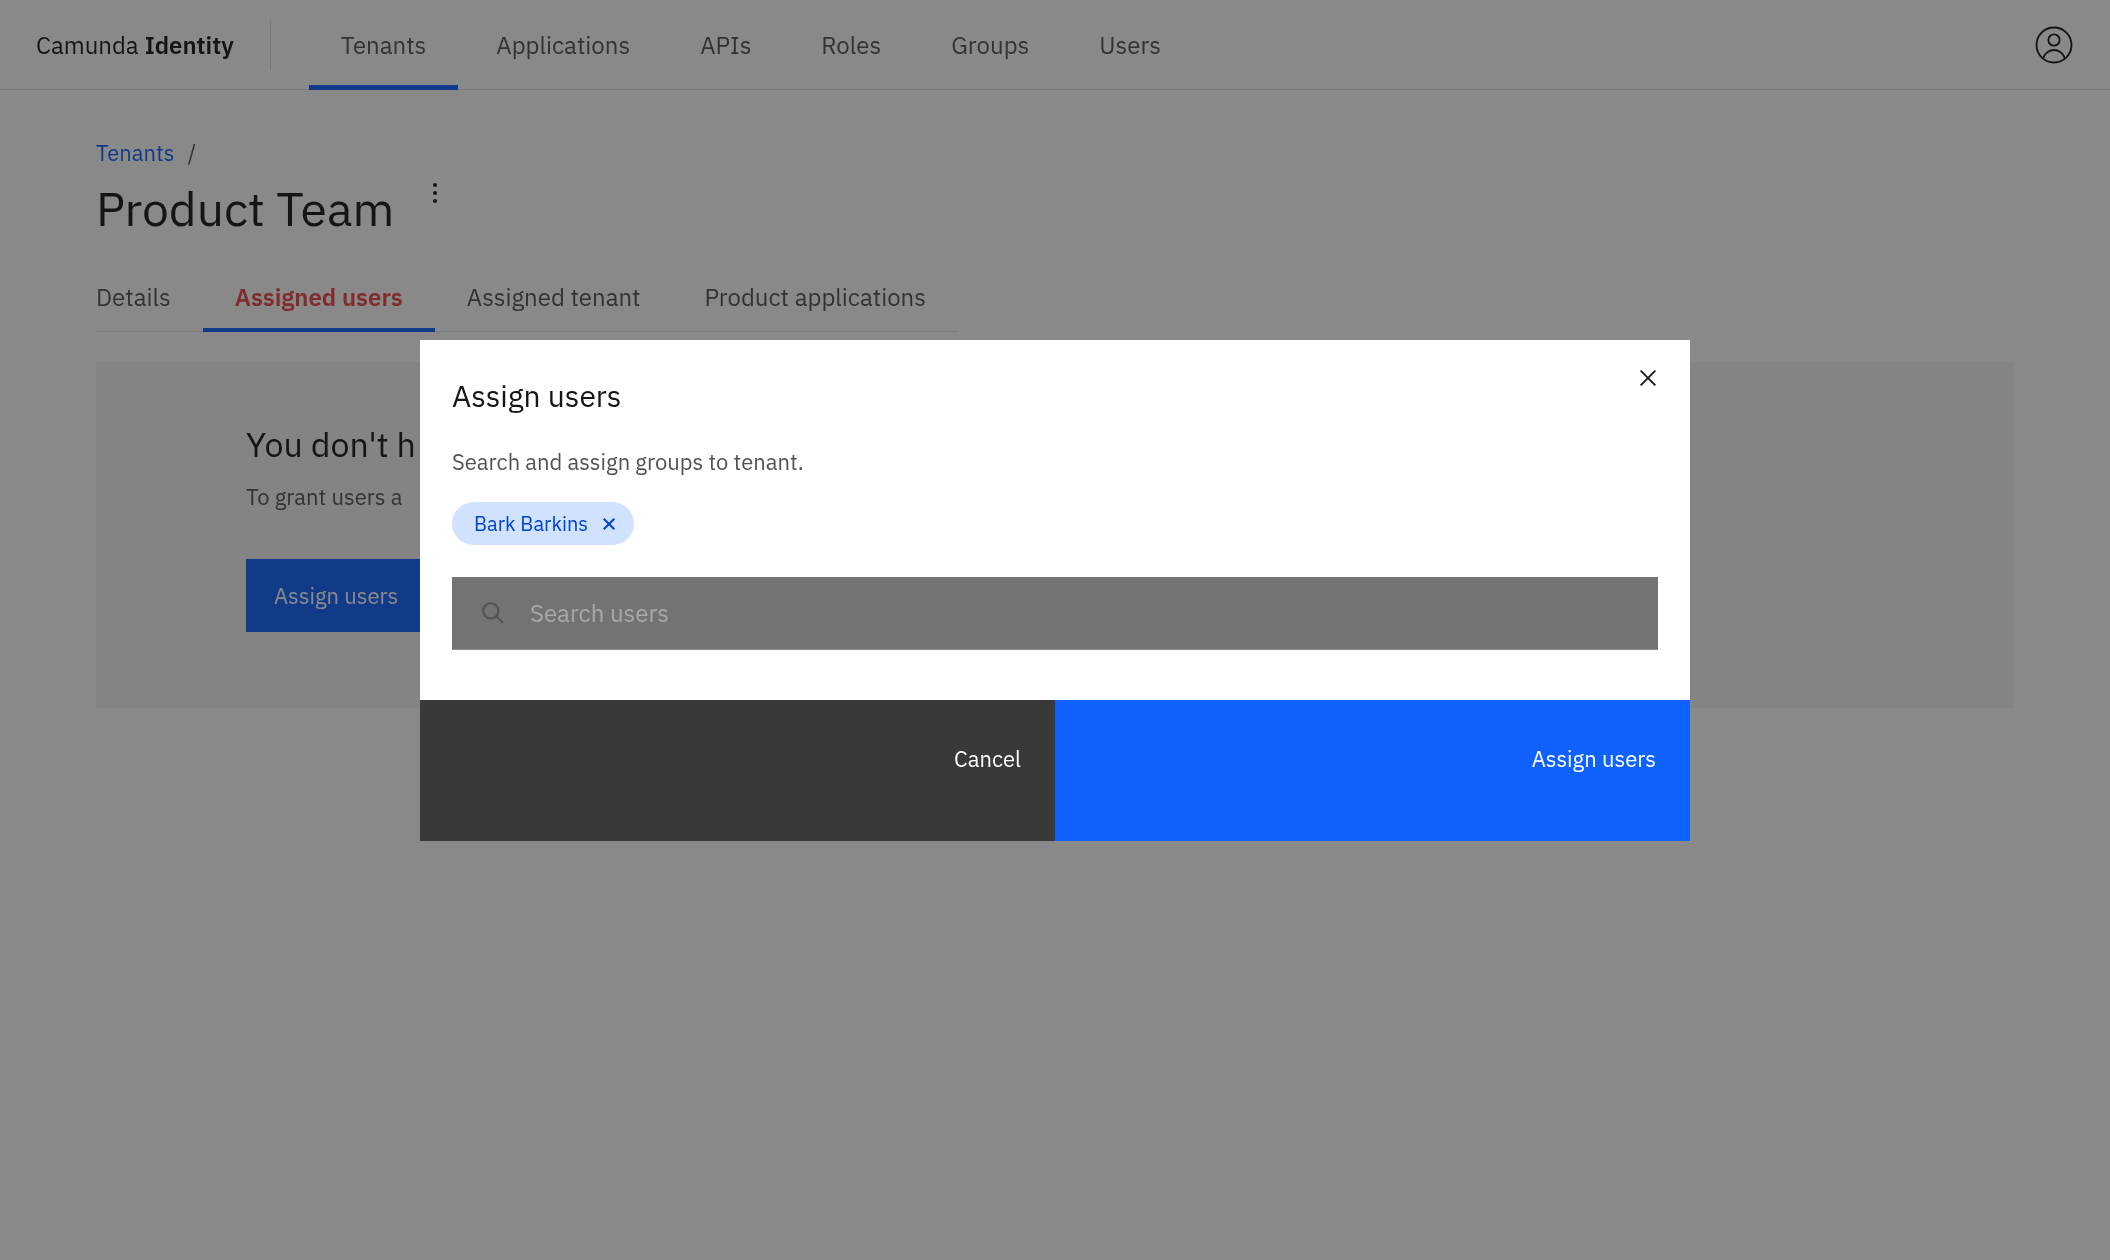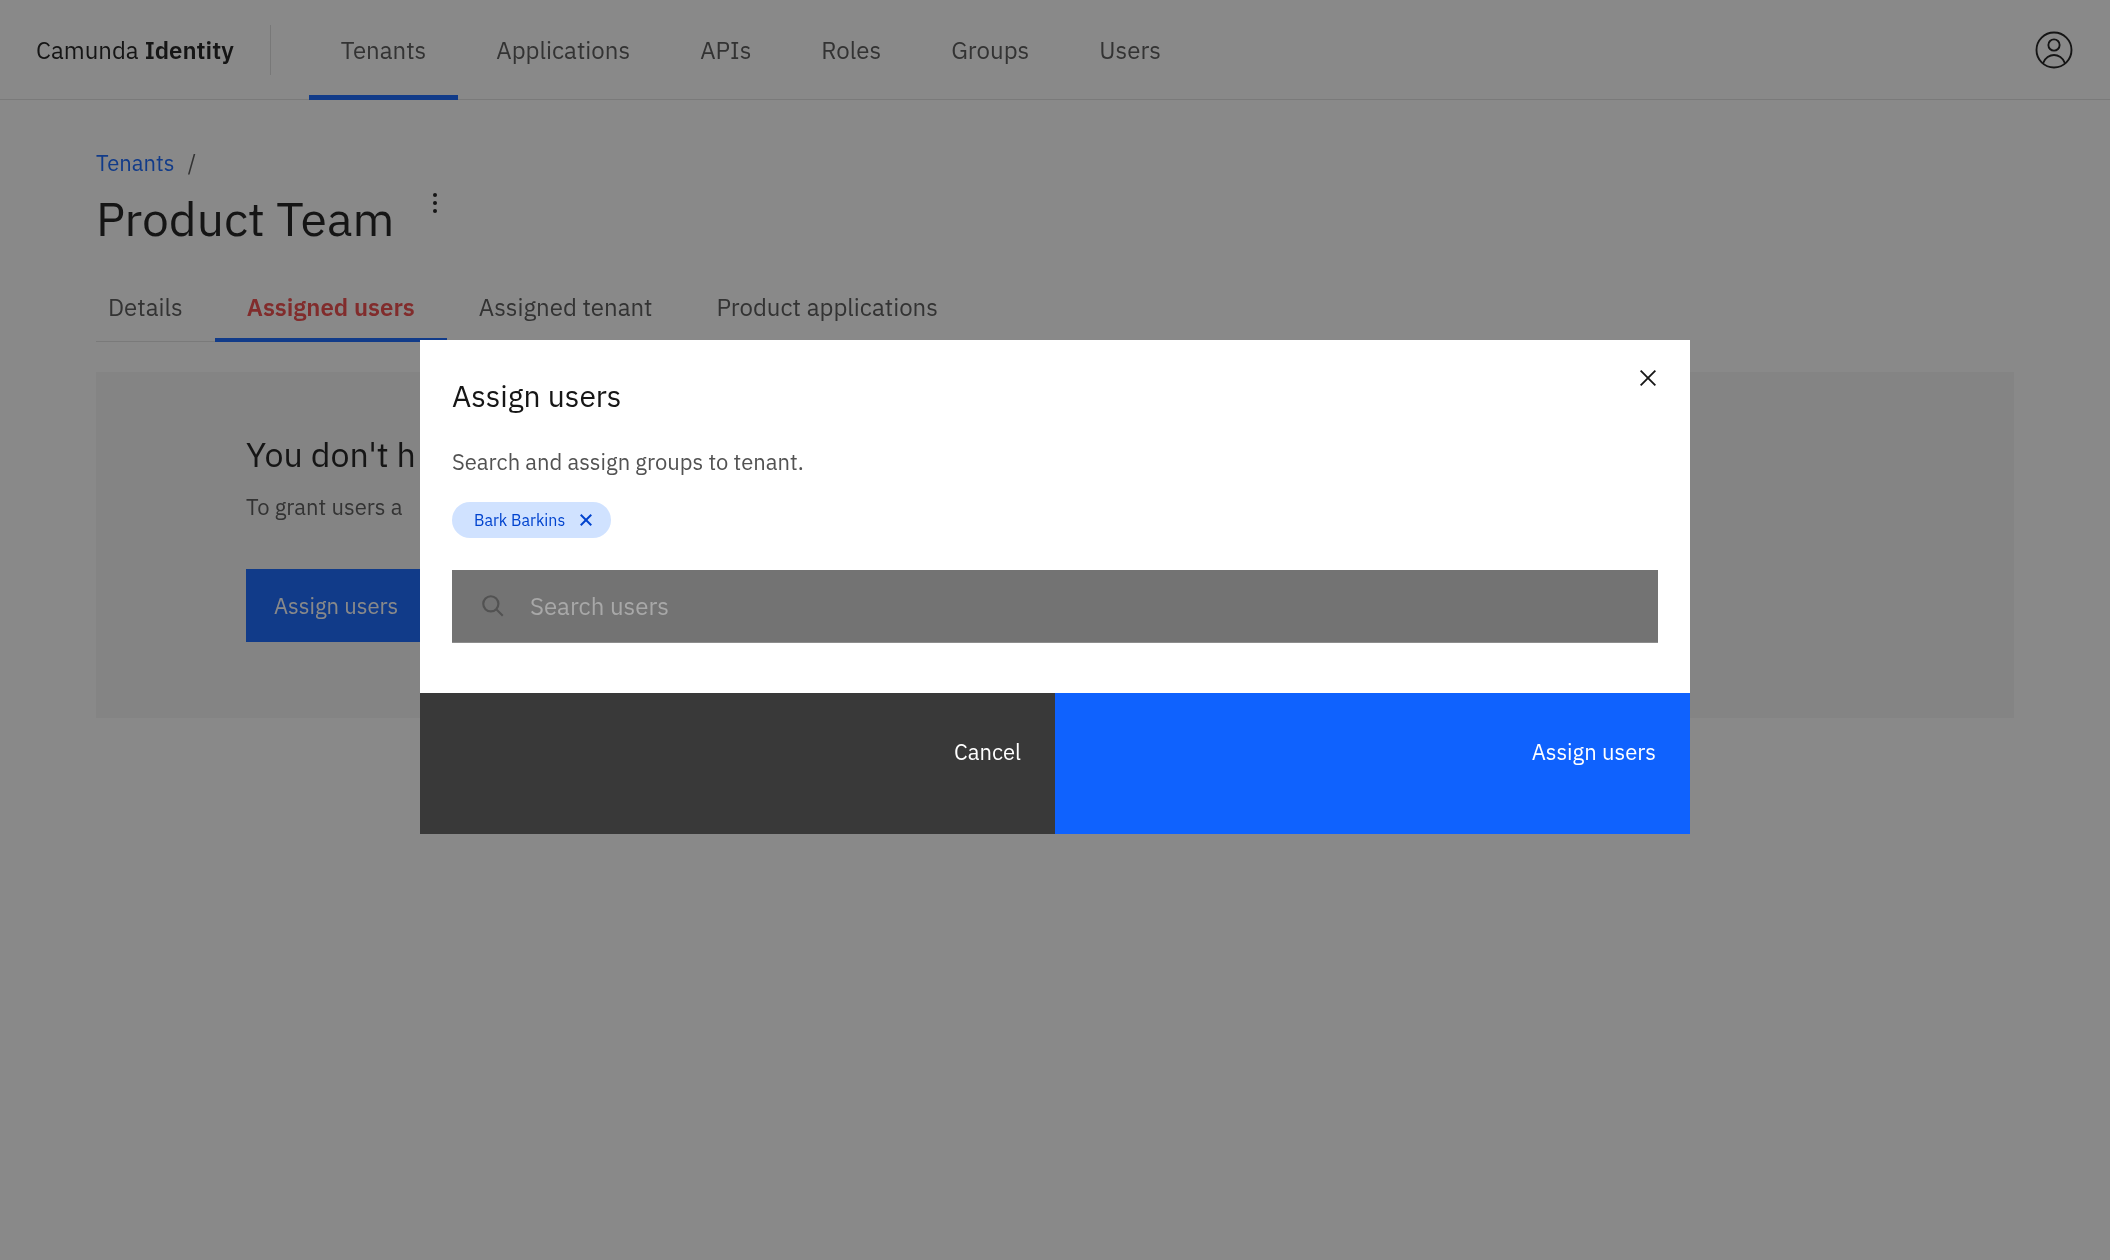--- a/index.html
+++ b/index.html
@@ -14,21 +14,21 @@
       width: 2110px;
       height: 1260px;
       overflow: hidden;
       position: relative;
     }
 
     
     .header {
       display: flex;
       align-items: center;
-      height: 100px;
+      height: 90px;
       border-bottom: 1px solid #e0e0e0;
       padding: 0 36px;
     }
 
     .brand {
       font-size: 24px;
       color: #161616;
       padding-right: 36px;
       border-right: 1px solid #dcdcdc;
       display: flex;
@@ -132,21 +132,20 @@
     }
     .subtabs .tab {
       font-size: 24px;
       color: #525252;
       padding: 12px 32px 18px 32px;
       cursor: pointer;
       position: relative;
     }
     .subtabs .tab:first-child {
       padding-left: 0;
-      margin-left: 12px;
     }
     .subtabs .tab.active {
       color: #ef4444;
       font-weight: 600;
       text-align: right;
     }
     .subtabs .tab.active::after {
       content: "";
       position: absolute;
       bottom: -1px;
@@ -237,21 +236,21 @@
     .chips {
       margin-top: 26px;
       display: flex;
       gap: 12px;
     }
     .chip {
       background: #d0e2ff;
       color: #0043ce;
       border-radius: 22px;
       padding: 8px 18px 8px 22px;
-      font-size: 16px;
+      font-size: 20px;
       display: flex;
       align-items: center;
       gap: 14px;
     }
     .chip .chip-x {
       cursor: pointer;
       display: flex;
     }
     .chip .chip-x svg {
       width: 14px;

